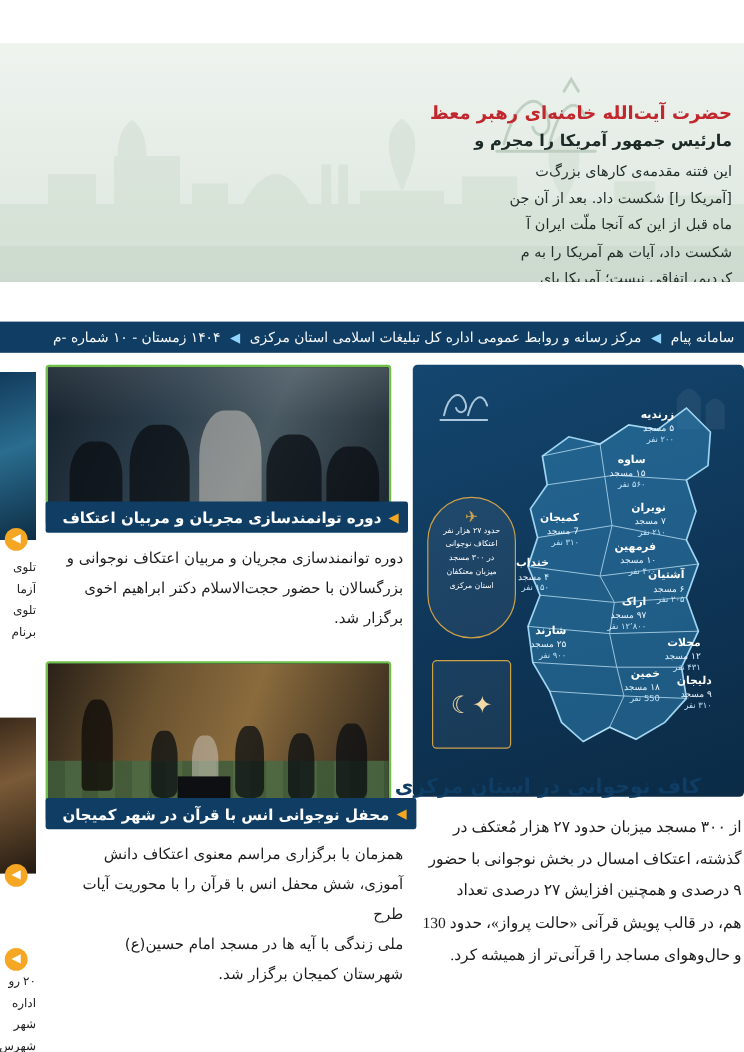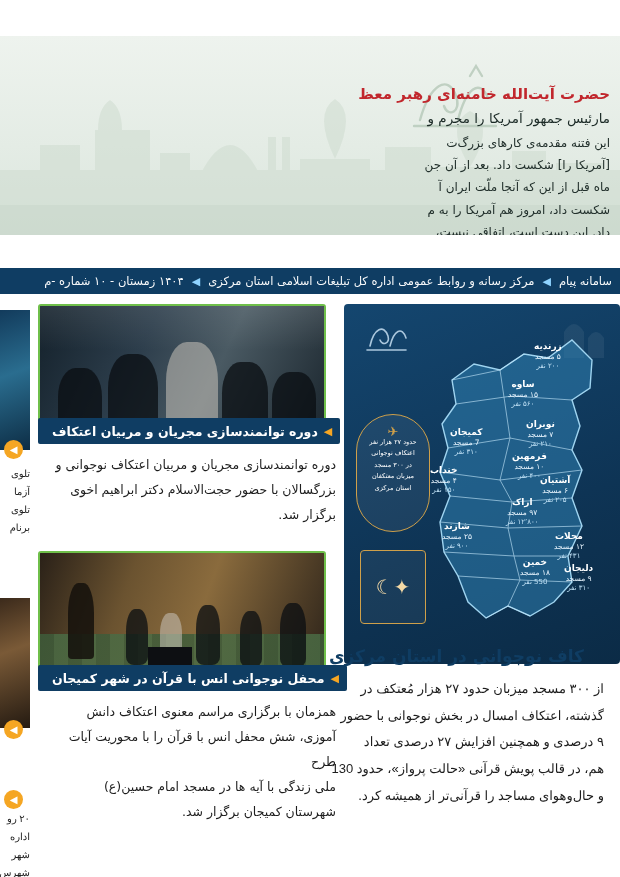--- a/index.html
+++ b/index.html
@@ -49,21 +49,21 @@
     color: #c1272d;
     font-size: 15px;
     font-weight: bold;
     line-height: 1.45;
     font-family: "DejaVu Sans", sans-serif;
     margin-bottom: 2px;
   }
   .headline-dark {
     color: #1b2a26;
     font-size: 13.5px;
-    font-weight: normal;
+    font-weight: bold;
     line-height: 1.5;
     font-family: "DejaVu Sans", sans-serif;
     margin-bottom: 4px;
   }
   .hero-body {
     color: #22302c;
     font-size: 12px;
     line-height: 1.85;
     font-family: "DejaVu Sans", sans-serif;
   }
@@ -207,21 +207,20 @@
   .rp-arch {
     position:absolute; right:6px; top:8px; width:60px; height:46px; opacity:.35;
   }
   .map-wrap { position: absolute; left: 78px; top: 26px; width: 196px; height: 320px; }
   .prov-label {
     position: absolute;
     direction: rtl;
     color: #eaf6ff;
     font-size: 7.5px;
     line-height: 1.35;
-    text-align: center;
     font-family: "DejaVu Sans", sans-serif;
     white-space: nowrap;
   }
   .prov-label b { font-size: 9px; display:block; color:#ffffff; }
   .prov-label i { font-style: normal; font-size: 7px; color:#bfe0f5; display:block;}
   .infobox {
     position: absolute;
     left: 12px; top: 110px;
     width: 74px; height: 118px;
     border: 1px solid #cfa04a;
@@ -265,22 +264,22 @@
   }
   .right-body {
     position: absolute;
     left: 344px; top: 676px;
     width: 276px;
     direction: rtl;
     text-align: right;
     color: #1d1d1d;
     font-size: 13px;
     line-height: 2.05;
-    font-family: Liberation Sans, sans-serif;
-    padding-right: 16px;
+    font-family: Liberation Serif, serif;
+    padding-right: 2px;
   }
   .right-body div { white-space: nowrap; }
 </style>
 </head>
 <body>
 
 <div class="page">
 
   <div class="hero">
     <svg class="hero-skyline" viewBox="0 0 620 160" preserveAspectRatio="none">
@@ -316,22 +315,21 @@
       </g>
     </svg>
 
     <div class="hero-text">
       <div class="headline-red">حضرت آیت‌الله خامنه‌ای رهبر معظ</div>
       <div class="headline-dark">مارئیس جمهور آمریکا را مجرم و</div>
       <div class="hero-body">
         <div>این فتنه مقدمه‌ی کارهای بزرگ‌ت</div>
         <div>[آمریکا را] شکست داد. بعد از آن جن</div>
         <div>ماه قبل از این که آنجا ملّت ایران آ</div>
-        <div>شکست داد، امروز هم آمریکا را به م</div>
-        <div>داد. این دست است، اتفاقی نیست،</div>
+        <div>شکست داد، آیات هم آمریکا را به م</div>
         <div>کردیم، اتفاقی نیست؛ آمریکا بای</div>
       </div>
     </div>
   </div>
 
   <div class="infobar">
     <span class="seg">سامانه پیام</span>
     <span class="chev">◀</span>
     <span class="seg">مرکز رسانه و روابط عمومی اداره کل تبلیغات اسلامی استان مرکزی</span>
     <span class="chev">◀</span>

